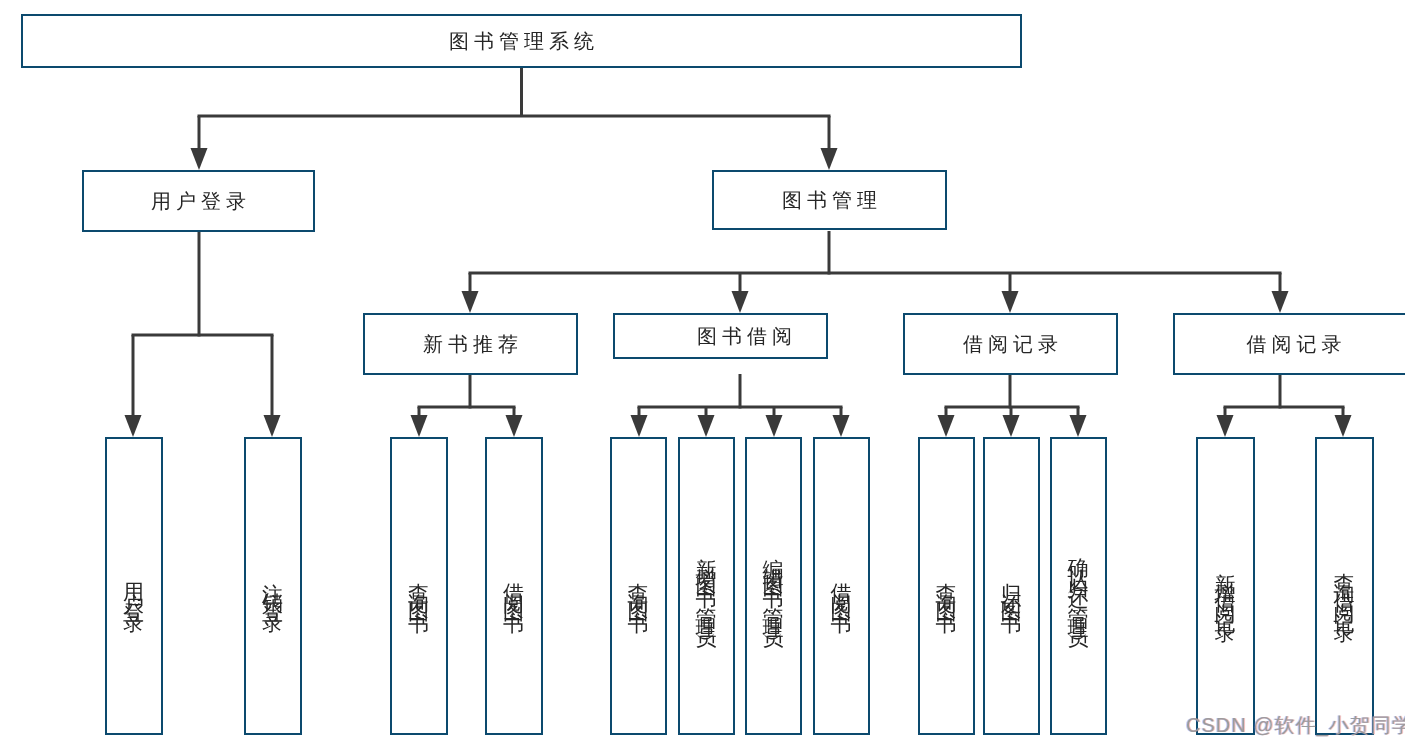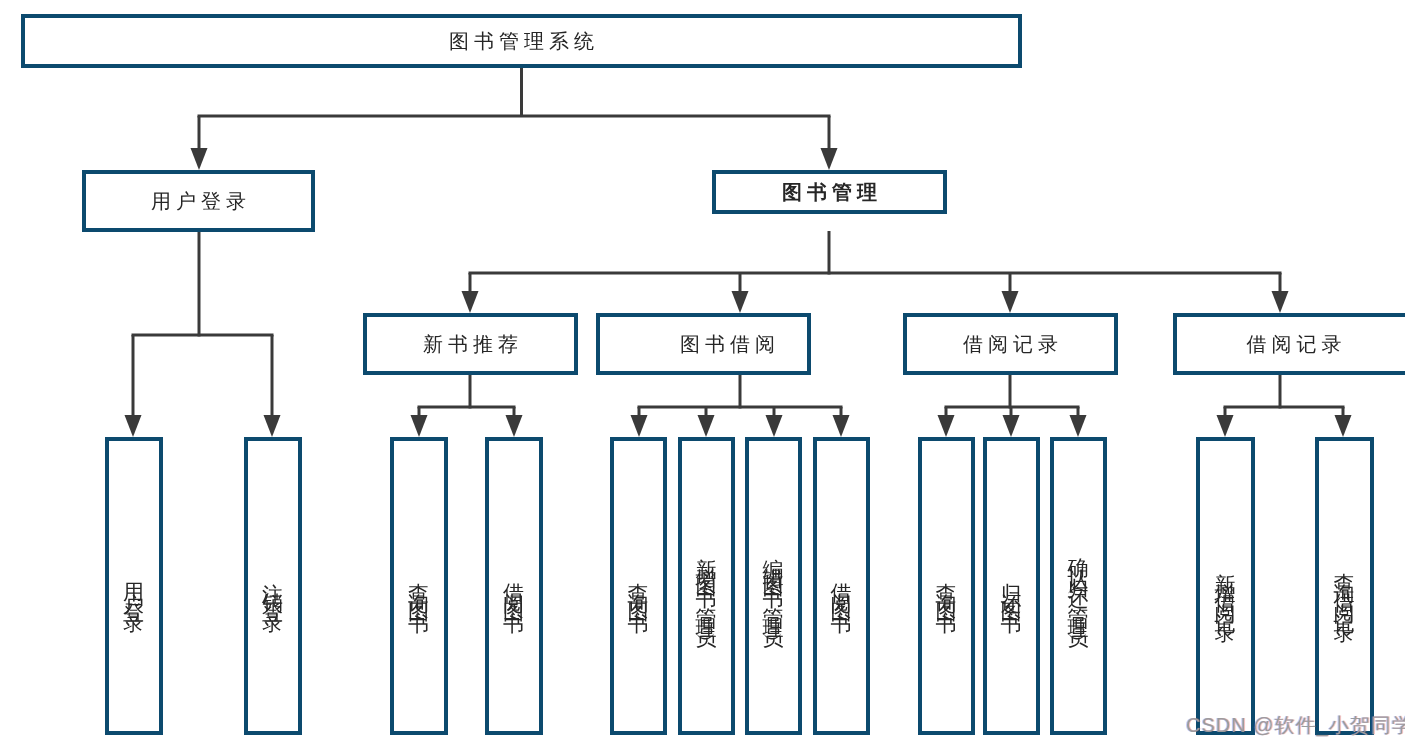--- a/index.html
+++ b/index.html
@@ -19,21 +19,21 @@
   .connectors {
     position: absolute;
     left: 0;
     top: 0;
     width: 1405px;
     height: 747px;
   }
   .node {
     position: absolute;
     box-sizing: border-box;
-    border: 4px solid #0c4a6e;
+    border: 2px solid #0c4a6e;
     background: #ffffff;
     display: flex;
     align-items: center;
     justify-content: center;
   }
   .hlabel {
     font-size: 20px;
     letter-spacing: 5px;
     text-indent: 5px; 
     white-space: nowrap;
@@ -141,28 +141,28 @@
     </g>
   </svg>
 
   <div class="node" style="left:21px; top:14px; width:1001px; height:54px;">
     <span class="hlabel">图书管理系统</span>
   </div>
 
   <div class="node" style="left:82px; top:170px; width:233px; height:62px;">
     <span class="hlabel">用户登录</span>
   </div>
-  <div class="node" style="left:712px; top:170px; width:235px; height:44px;font-weight:bold;">
+  <div class="node" style="left:712px; top:170px; width:235px; height:60px;">
     <span class="hlabel">图书管理</span>
   </div>
 
   <div class="node" style="left:363px; top:313px; width:215px; height:62px;">
     <span class="hlabel">新书推荐</span>
   </div>
-  <div class="node" style="left:596px; top:313px; width:215px; height:62px;padding-left:48px;">
+  <div class="node" style="left:613px; top:313px; width:215px; height:46px;padding-left:48px;">
     <span class="hlabel">图书借阅</span>
   </div>
   <div class="node" style="left:903px; top:313px; width:215px; height:62px;">
     <span class="hlabel">借阅记录</span>
   </div>
   <div class="node" style="left:1173px; top:313px; width:242px; height:62px;">
     <span class="hlabel">借阅记录</span>
   </div>
 
   <div class="node leaf" style="left:105px; top:437px; width:58px; height:298px;">

